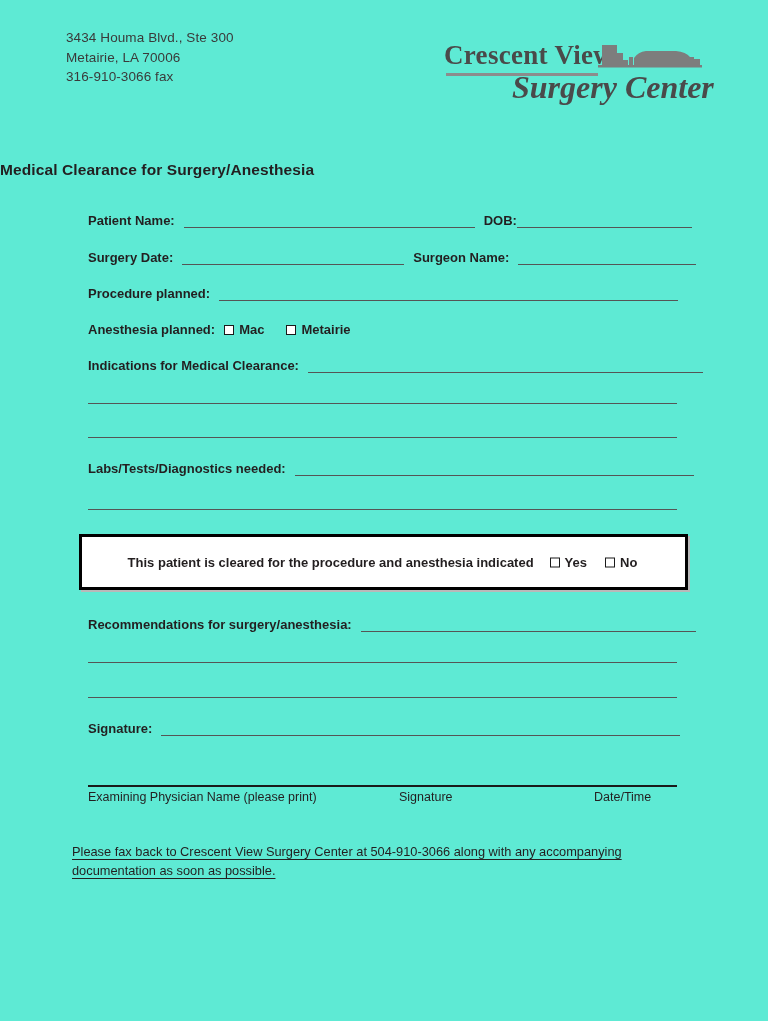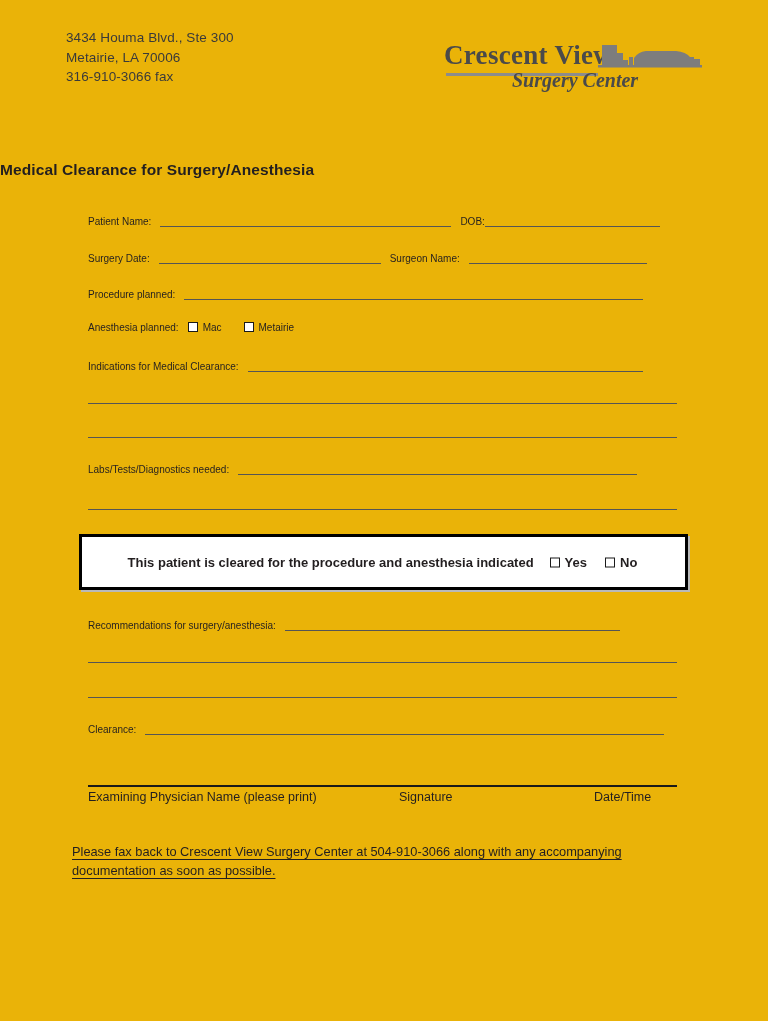--- a/index.html
+++ b/index.html
@@ -13,21 +13,21 @@
     height: 1021px;
     position: relative;
     font-family: "Liberation Sans", sans-serif;
     color: #231f20;
     overflow: hidden;
   }
 
   .page {
     position: absolute;
     inset: 0;
-    background: #eab308;
+    background: #5eead4;
   }
 
   
   .header {
     position: absolute;
     top: 28px;
     left: 66px;
     right: 66px;
     height: 90px;
   }
@@ -68,21 +68,21 @@
     height: 3px;
     background: #8c8c8c;
   }
   .logo-bottom {
     position: absolute;
     top: 33px;
     left: 68px;
     font-family: "Liberation Serif", serif;
     font-style: italic;
     font-weight: bold;
-    font-size: 20px;
+    font-size: 32px;
     color: #4a4a4a;
     white-space: nowrap;
   }
   .logo-skyline {
     position: absolute;
     top: 5px;
     right: 0;
     width: 104px;
     height: 30px;
   }
@@ -104,22 +104,23 @@
     left: 88px;
     top: 0;
     width: 589px;
   }
 
   .row {
     position: absolute;
     left: 0;
     width: 589px;
     height: 20px;
-    font-size: 10px;
-    white-space: nowrap;
+    font-size: 13px;
+    white-space: nowrap;
+    font-weight: bold;
   }
   .lbl {
     display: inline-block;
     vertical-align: baseline;
   }
   .fill {
     display: inline-block;
     vertical-align: bottom;
     border-bottom: 1.3px solid #555;
     height: 13px;
@@ -270,21 +271,21 @@
     </div>
     <div class="blankline" style="top:509px; width:589px;"></div>
 
     <div class="row" style="top:617px;">
       <span class="lbl">Recommendations for surgery/anesthesia:</span><span class="gap"></span><span class="fill" style="width:335px;"></span>
     </div>
     <div class="blankline" style="top:662px; width:589px;"></div>
     <div class="blankline" style="top:697px; width:589px;"></div>
 
     <div class="row" style="top:721px;">
-      <span class="lbl">Clearance:</span><span class="gap"></span><span class="fill" style="width:519px;"></span>
+      <span class="lbl">Signature:</span><span class="gap"></span><span class="fill" style="width:519px;"></span>
     </div>
   </div>
 
   <div class="cleared-box">
     <div class="cleared-inner">
       <span>This patient is cleared for the procedure and anesthesia indicated</span><span class="cbox"></span><span class="cb-lbl">Yes</span><span class="cbox"></span><span class="cb-lbl">No</span>
     </div>
   </div>
 
   <div class="sig-rule"></div>

